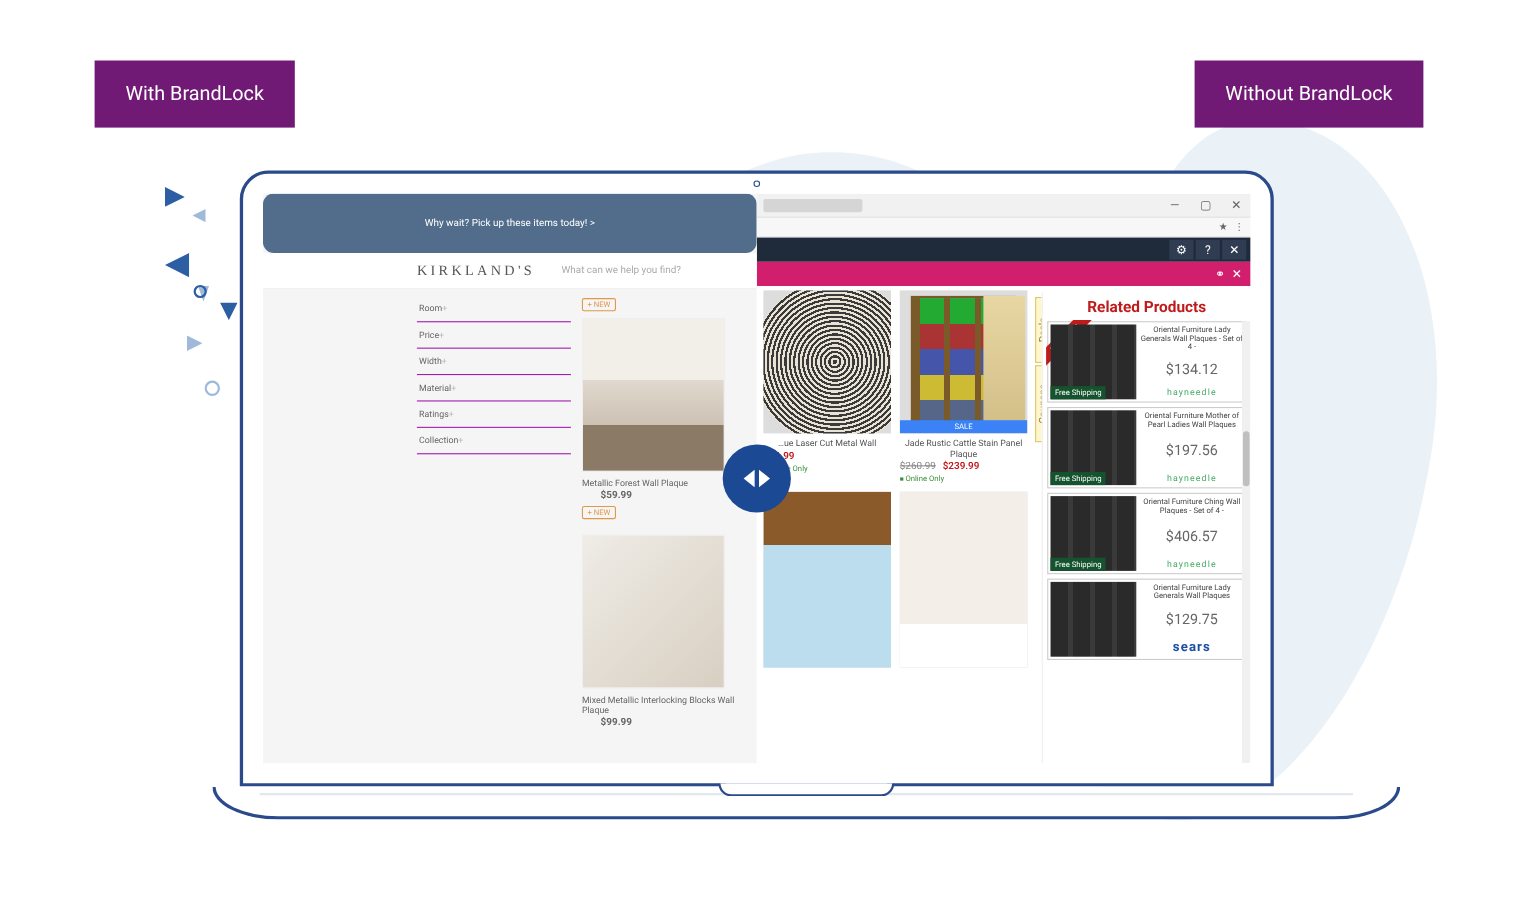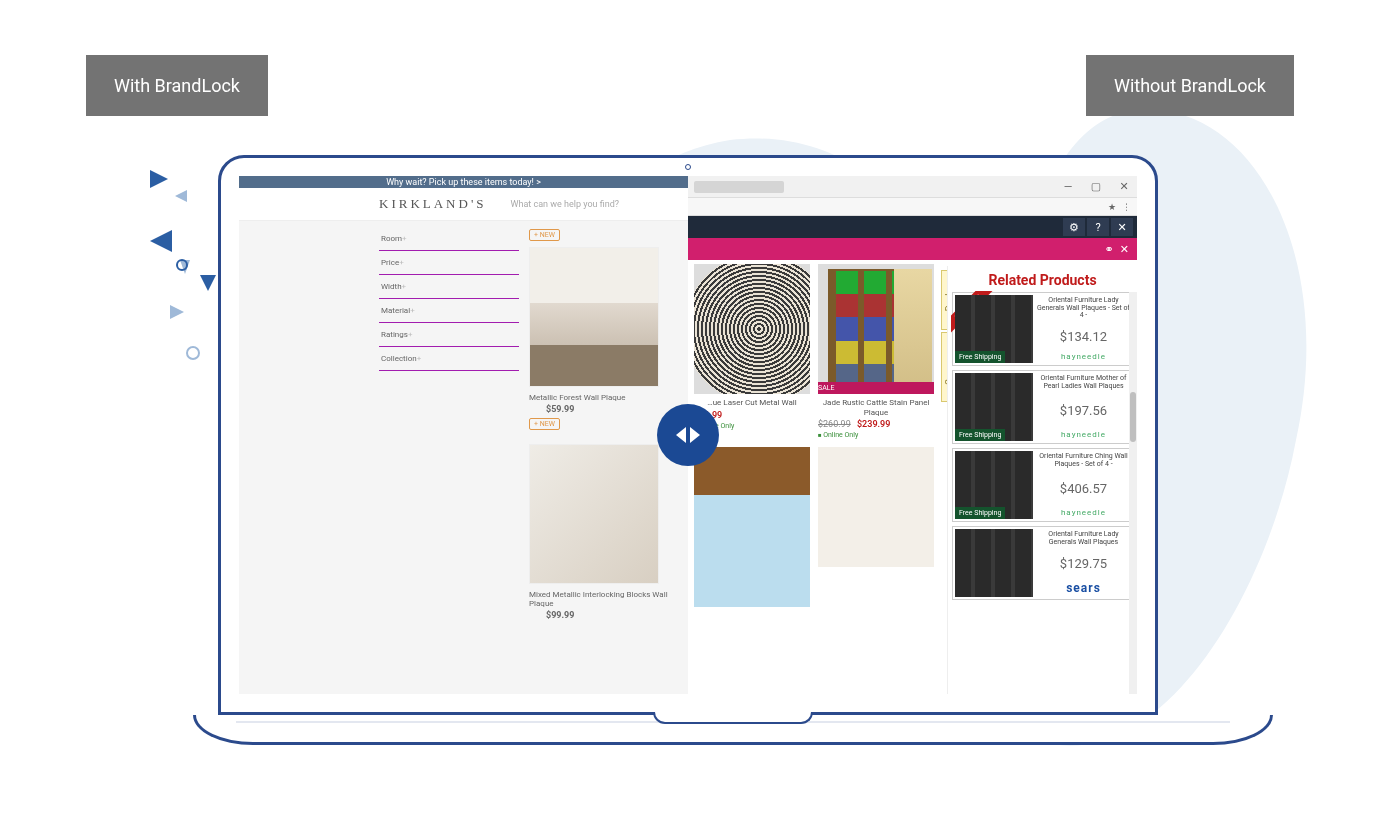--- a/index.html
+++ b/index.html
@@ -19,21 +19,21 @@
     pointer-events: none;
   }
 
   
   .shape { position: absolute; z-index: 0; }
 
   
   .label-pill {
     position: absolute;
     z-index: 30;
-    background: #737373;
+    background: #701a75;
     color: #fff;
     font-size: 18px;
     padding: 20px 28px;
     font-weight: 400;
   }
   .label-left { left: 86px; top: 55px; }
   .label-right { right: 82px; top: 55px; }
 
   
   .laptop {
@@ -100,22 +100,23 @@
     overflow: hidden;
     background: #f5f5f5;
     font-size: 9px;
     color: #555;
   }
   .promo-bar {
     background: #526d8b;
     color: #fff;
     text-align: center;
     font-size: 9px;
-    padding: 1px 0;
+    padding: 22px 0;
     filter: blur(0.3px);
+    border-radius: 10px;
   }
   .shop-head {
     background: #fff;
     display: flex;
     align-items: center;
     padding: 8px 10px;
     gap: 24px;
     border-bottom: 1px solid #eee;
   }
   .shop-logo {
@@ -294,22 +295,22 @@
     background: repeating-linear-gradient(90deg,#7b5a2a 0 6px, transparent 6px 28px),
                 linear-gradient(#2a3 20%, #a33 20% 40%, #45a 40% 60%, #cb3 60% 80%, #568 80%);
     border: 2px solid #7b5a2a;
   }
   .skull-panel {
     position: absolute; inset: 5px;
     background: linear-gradient(180deg,#e8d7a3,#d2be87);
   }
   .sale-bar {
     position: absolute; left:0; right:0; bottom:0;
-    background: #be185d; color:#fff;
-    text-align: left;
+    background: #3b82f6; color:#fff;
+    text-align: center;
     font-size: 7px; padding: 2px 0;
   }
   .g-title { font-size: 8px; color:#555; margin-top:4px; line-height:1.2; filter: blur(0.3px); text-align: center;}
   .g-price { font-size: 9px; margin-top:2px; }
   .strike { color:#888; text-decoration: line-through; margin-right:4px;}
   .red { color:#c01b1b; font-weight:600;}
   .online-only { font-size:7px; color:#3a8f3a; margin-top:2px;}
   .online-only::before{content:"■ "; font-size:6px;}
   .row2 .img { height: 160px; }
   .window-panel {

